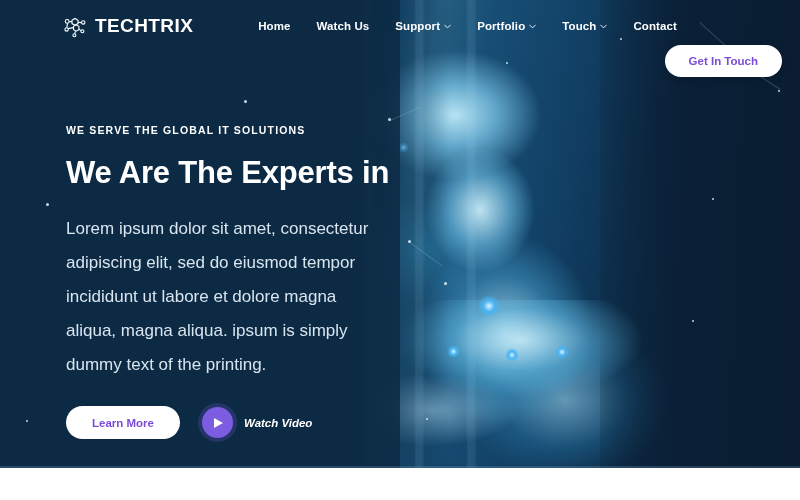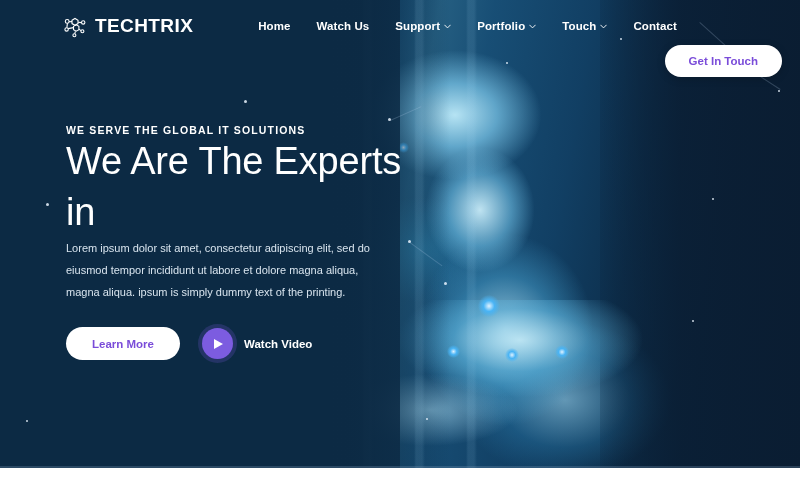--- a/index.html
+++ b/index.html
@@ -119,37 +119,37 @@
     margin-top:36px;
   }
 
   
   .hero-content { position:absolute; left:66px; top:124px; width:340px; z-index:15; }
   .eyebrow {
     color:#ffffff; font-size:10.5px; font-weight:700;
     letter-spacing:1.15px; text-transform:uppercase;
   }
   .headline {
-    color:#ffffff; font-size:38px; font-weight:400;
-    line-height:1.33; letter-spacing:-.2px;
+    color:#ffffff; font-size:31px; font-weight:700;
+    line-height:1.33; margin-top:16px; letter-spacing:-.2px;
   }
   .headline span { display:block; }
   .hero-para {
-    color:#d8e4ee; font-size:11px; line-height:2.0;
-    width:322px;
+    color:#d8e4ee; font-size:17px; line-height:2.0;
+    margin-top:19px; width:322px;
   }
   .hero-actions { display:flex; align-items:center; margin-top:24px; }
   .btn-learnmore {
     background:#ffffff; color:#7a4cd9;
     font-size:11.5px; font-weight:700;
     border:none; border-radius:22px;
     height:33px; line-height:32px; padding:0 26px;
     cursor:pointer; white-space:nowrap;
   }
-  .watch { display:flex; align-items:center; gap:11px; margin-left:22px; cursor:pointer; }
+  .watch { display:flex; align-items:center; gap:11px; margin-left:22px; cursor:pointer;font-style:italic; }
   .play-btn {
     width:31px; height:31px; border-radius:50%;
     background:#7c5ce0; display:flex; align-items:center; justify-content:center;
     box-shadow:0 0 0 4px rgba(124,92,224,.22);
   }
   .play-tri {
     width:0; height:0; margin-left:2px;
     border-left:9px solid #ffffff;
     border-top:5.5px solid transparent;
     border-bottom:5.5px solid transparent;

